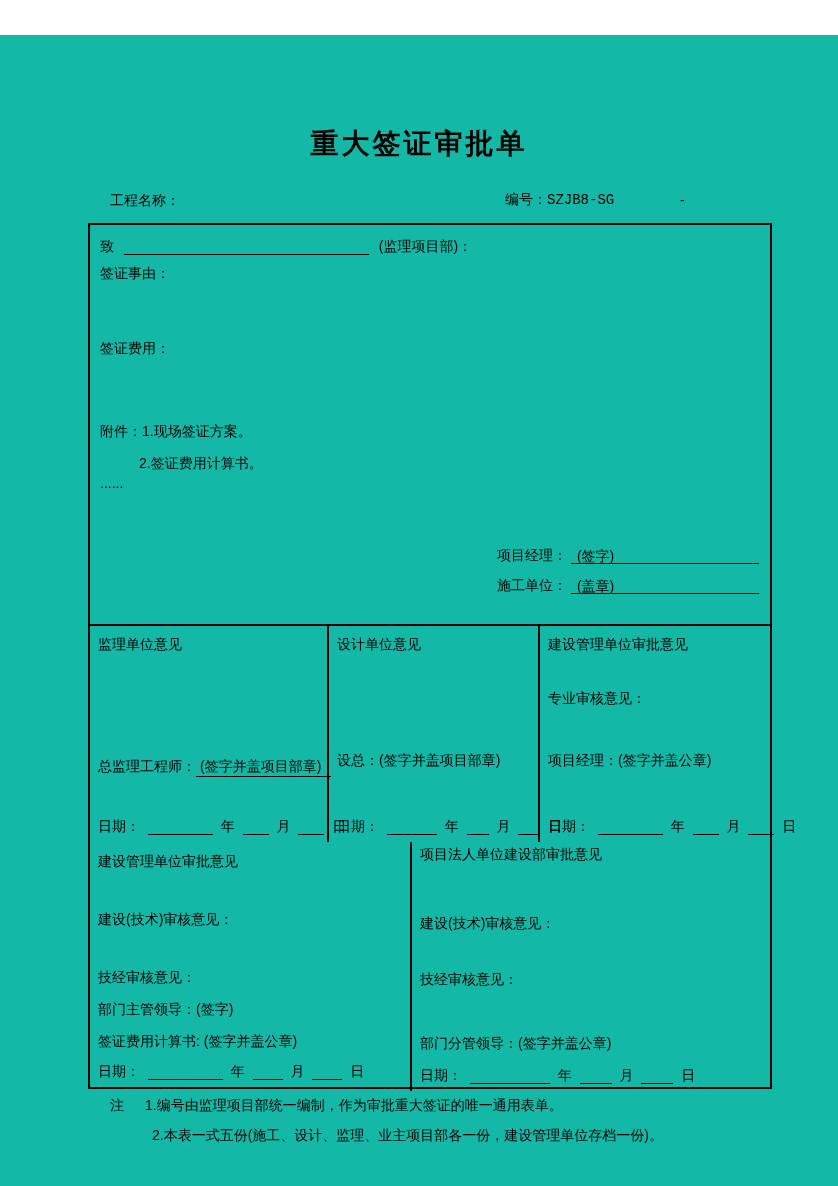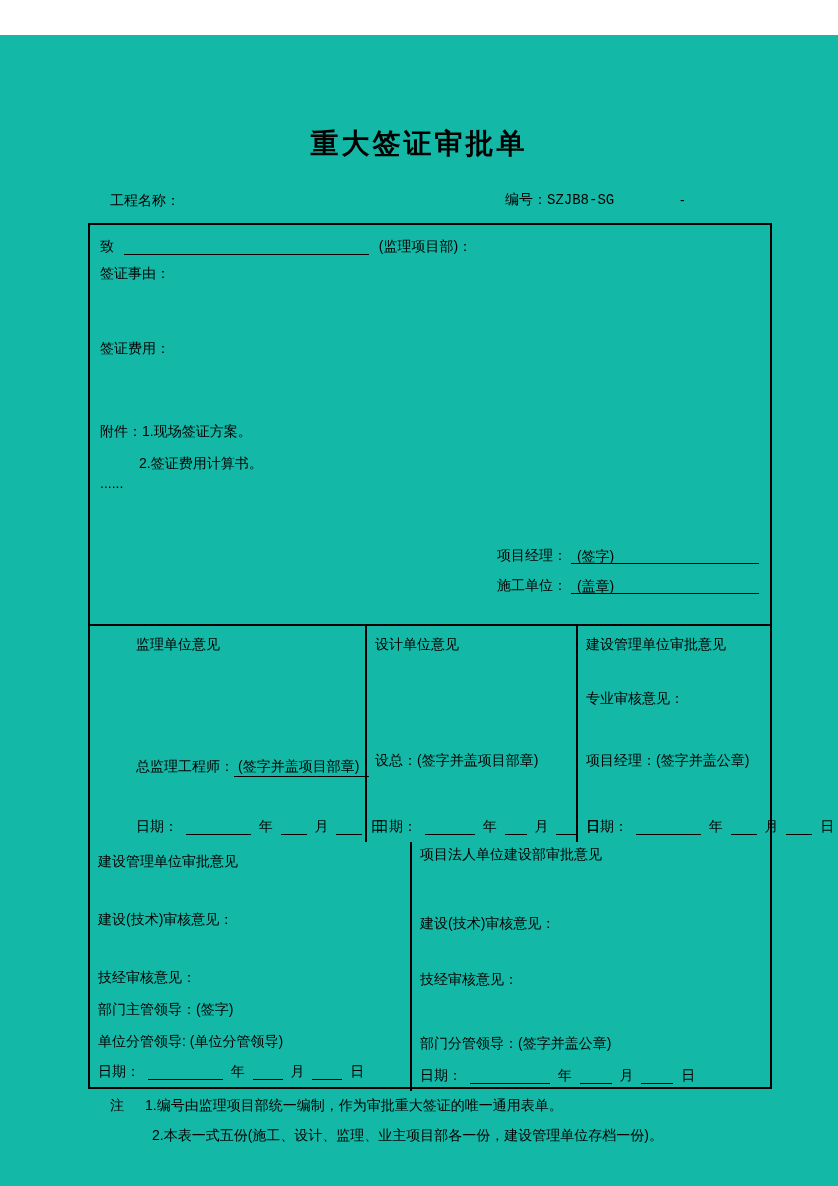--- a/index.html
+++ b/index.html
@@ -57,21 +57,20 @@
     border-bottom: 1px solid #000;
     padding: 0 10px 2px 4px;
   }
   .dateline .ul { margin: 0 4px; }
   .row-mid {
     position: absolute;
     left: 0; top: 399px;
     width: 680px; height: 218px;
     border-top: 2px solid #000;
     display: flex;
-    padding-left: 38px;
   }
   .row-bot {
     position: absolute;
     left: 0; top: 617px;
     width: 680px; height: 249px;
     display: flex;
   }
   .cell { position: relative; height: 100%; }
   .bl { border-left: 2px solid #000; }
   .c1 { width: 237px; }
@@ -161,21 +160,21 @@
       </div>
     </div>
 
     <div class="row-bot">
 
       <div class="cell cA">
         <div class="a" style="top:11px;left:8px;">建设管理单位审批意见</div>
         <div class="a" style="top:69px;left:8px;">建设(技术)审核意见：</div>
         <div class="a" style="top:127px;left:8px;">技经审核意见：</div>
         <div class="a" style="top:159px;left:8px;">部门主管领导：(签字)</div>
-        <div class="a" style="top:191px;left:8px;">单位分管领导: (单位分管领导)</div>
+        <div class="a" style="top:191px;left:8px;">签证费用计算书: (签字并盖公章)</div>
         <div class="a dateline" style="top:221px;left:8px;">
           <span>日期：</span>
           <span class="ul w75"></span>
           <span>年</span>
           <span class="ul w30"></span>
           <span>月</span>
           <span class="ul w30"></span>
           <span>日</span>
         </div>
       </div>

